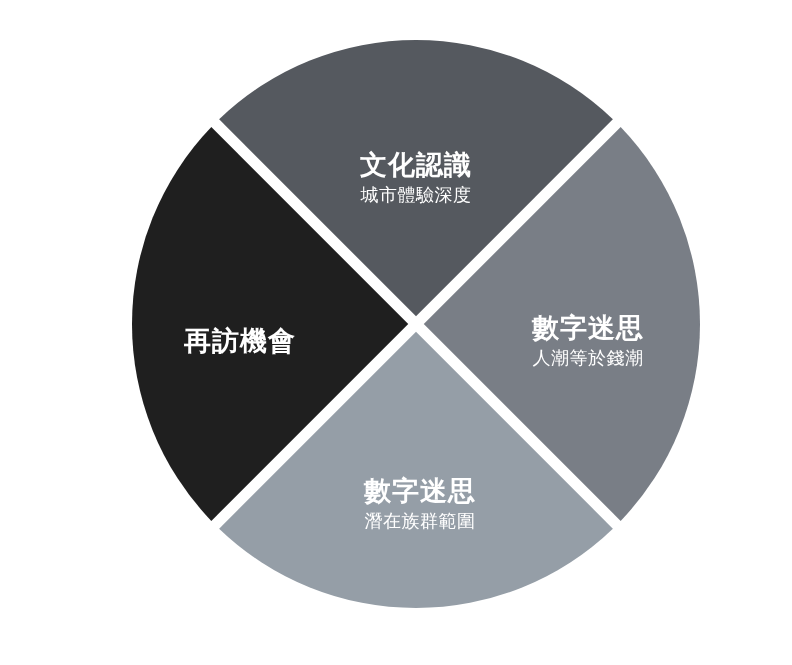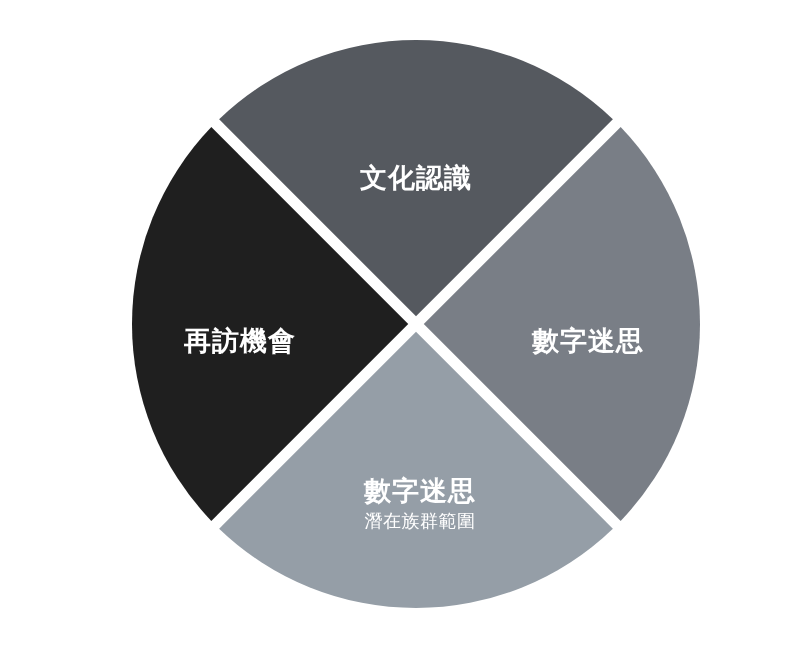--- a/index.html
+++ b/index.html
@@ -48,24 +48,26 @@
 <div id="diagram">
   <svg id="circle-svg" width="792" height="665" viewBox="0 0 792 665">
     <path id="q-top" d="M 416.00 316.22 L 219.11 119.33 A 284 284 0 0 1 612.89 119.33 Z" fill="#55595f"></path>
     <path id="q-right" d="M 423.78 324.00 L 620.67 127.11 A 284 284 0 0 1 620.67 520.89 Z" fill="#797e86"></path>
     <path id="q-bottom" d="M 416.00 331.78 L 612.89 528.67 A 284 284 0 0 1 219.11 528.67 Z" fill="#959ea7"></path>
     <path id="q-left" d="M 408.22 324.00 L 211.33 520.89 A 284 284 0 0 1 211.33 127.11 Z" fill="#1f1f1f"></path>
   </svg>
 
   <div class="label" id="label-top" style="left: 416px; top: 178px;">
     <span class="title">文化認識</span>
+    <span class="subtitle">城市體驗深度</span>
   </div>
 
   <div class="label" id="label-right" style="left: 588px; top: 341px; text-align: center;">
     <span class="title">數字迷思</span>
+    <span class="subtitle">人潮等於錢潮</span>
   </div>
 
   <div class="label" id="label-bottom" style="left: 420px; top: 504px;">
     <span class="title">數字迷思</span>
     <span class="subtitle">潛在族群範圍</span>
   </div>
 
   <div class="label" id="label-left" style="left: 240px; top: 341px; font-family: Liberation Serif, serif;">
     <span class="title">再訪機會</span>
   </div>

